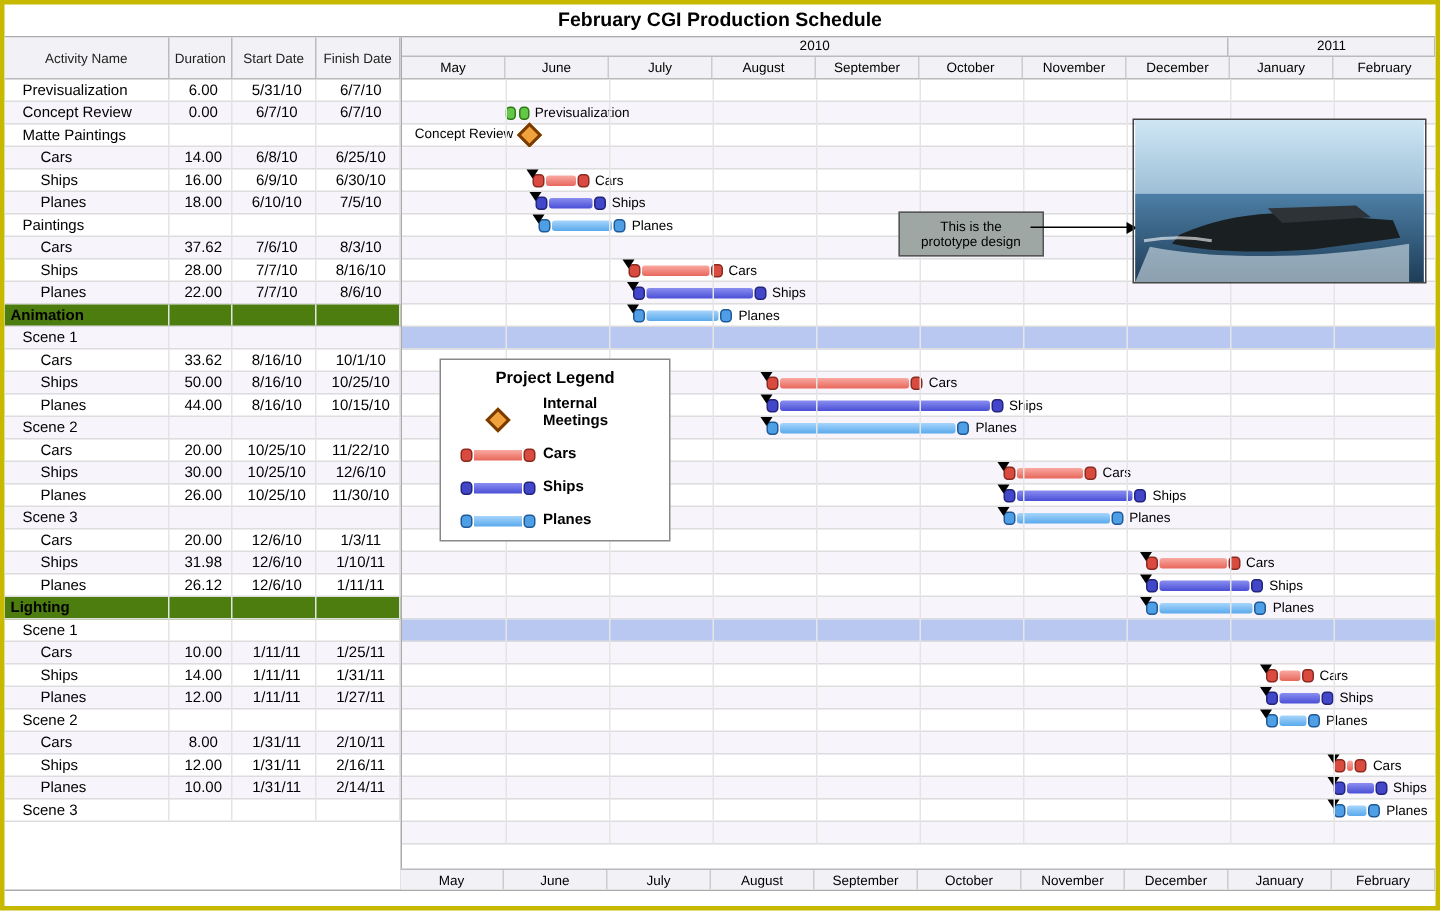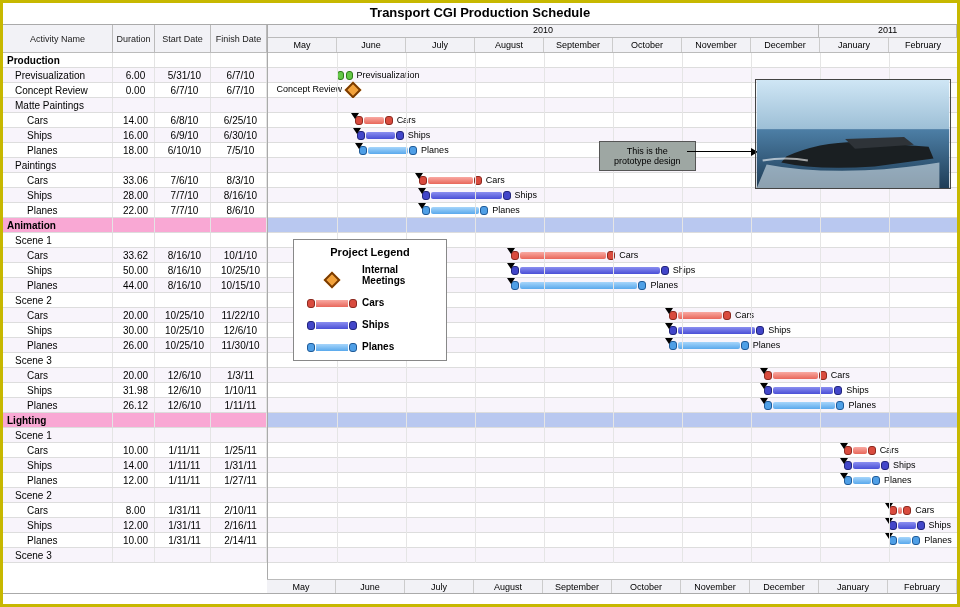--- a/index.html
+++ b/index.html
@@ -53,21 +53,21 @@
   .col-start { width: 56px; }
   .col-fin   { width: 56px; }
   .gbody { flex:1; overflow:hidden; }
   .row {
     display: flex;
     height: 15px;
     border-bottom: 1px solid #ddd;
     align-items: center;
   }
   .row:nth-child(even) { background: #f8f4fb; }
-  .row.section { background: #f9a8d4; font-weight: bold; }
+  .row.section { background: #4d7c0f; font-weight: bold; }
   .row .c { border-right:1px solid #e4e4e4; height:100%; display:flex; align-items:center; padding-left:4px; overflow:hidden; white-space:nowrap;}
   .row .cn { width:110px; }
   .row .cd { width:42px; justify-content:center;}
   .row .cs { width:56px; justify-content:center;}
   .row .cf { width:56px; justify-content:center;}
   .row.bold .cn { font-weight:bold; }
   .row.i1 .cn { padding-left: 12px; }
   .row.i2 .cn { padding-left: 24px; }
 
   
@@ -224,38 +224,32 @@
     height:14px;
     display:flex;
     border-top:1px solid #bbb;
     background:#f2f2f6;
   }
   .footer-months div{width:69px;flex:0 0 69px;border-right:1px solid #ccc;text-align:center;font-size:9px;display:flex;align-items:center;justify-content:center;}
 </style>
 </head>
 <body>
 
-<div class="title">Transport CGI Production Schedule</div>
+<div class="title">February CGI Production Schedule</div>
 
 <div class="frame">
 
   <div class="grid">
     <div class="ghead">
       <div class="col-name">Activity Name</div>
       <div class="col-dur">Duration</div>
       <div class="col-start">Start Date</div>
       <div class="col-fin">Finish Date</div>
     </div>
     <div class="gbody" id="gbody">
-        <div class="row bold">
-          <div class="c cn">Production</div>
-          <div class="c cd"></div>
-          <div class="c cs"></div>
-          <div class="c cf"></div>
-        </div>
         <div class="row i1">
           <div class="c cn">Previsualization</div>
           <div class="c cd">6.00</div>
           <div class="c cs">5/31/10</div>
           <div class="c cf">6/7/10</div>
         </div>
         <div class="row i1">
           <div class="c cn">Concept Review</div>
           <div class="c cd">0.00</div>
           <div class="c cs">6/7/10</div>
@@ -286,21 +280,21 @@
           <div class="c cf">7/5/10</div>
         </div>
         <div class="row i1">
           <div class="c cn">Paintings</div>
           <div class="c cd"></div>
           <div class="c cs"></div>
           <div class="c cf"></div>
         </div>
         <div class="row i2">
           <div class="c cn">Cars</div>
-          <div class="c cd">33.06</div>
+          <div class="c cd">37.62</div>
           <div class="c cs">7/6/10</div>
           <div class="c cf">8/3/10</div>
         </div>
         <div class="row i2">
           <div class="c cn">Ships</div>
           <div class="c cd">28.00</div>
           <div class="c cs">7/7/10</div>
           <div class="c cf">8/16/10</div>
         </div>
         <div class="row i2">

